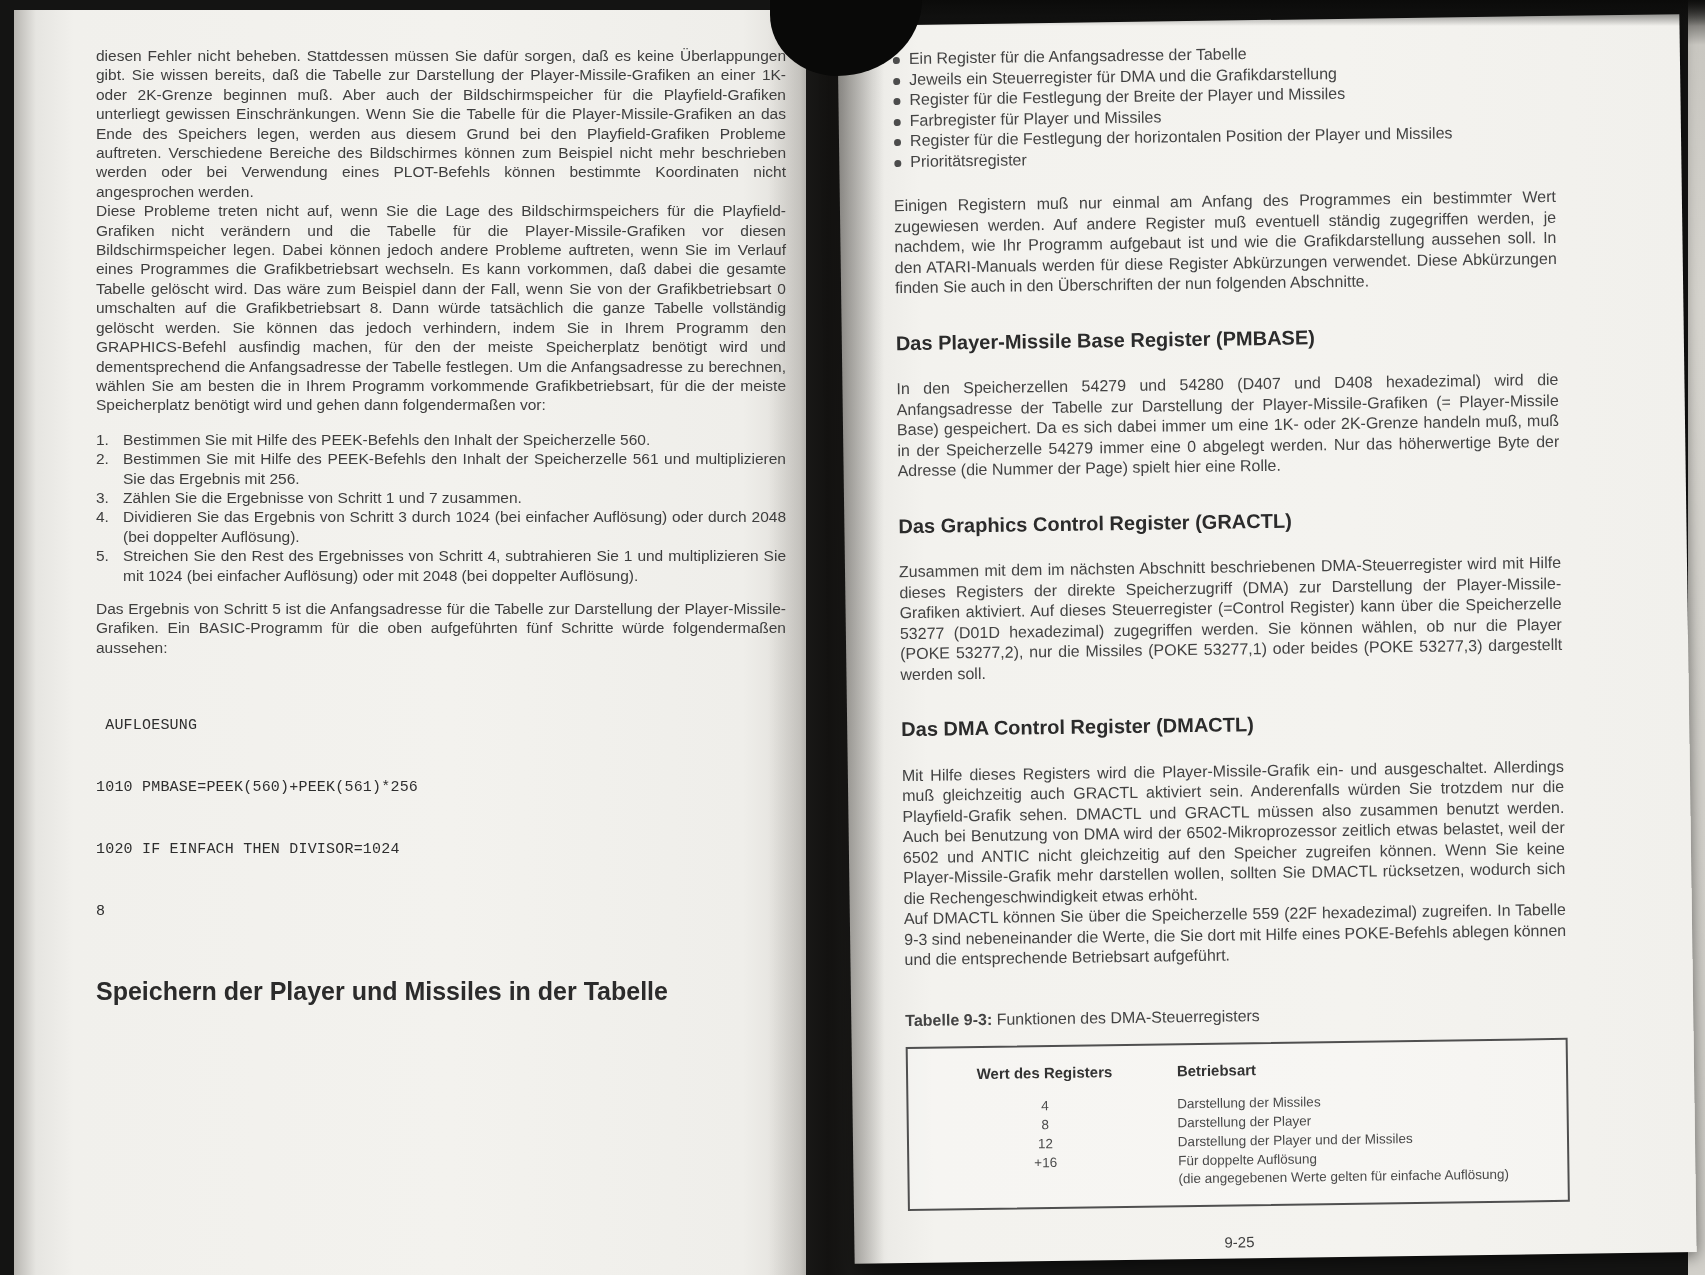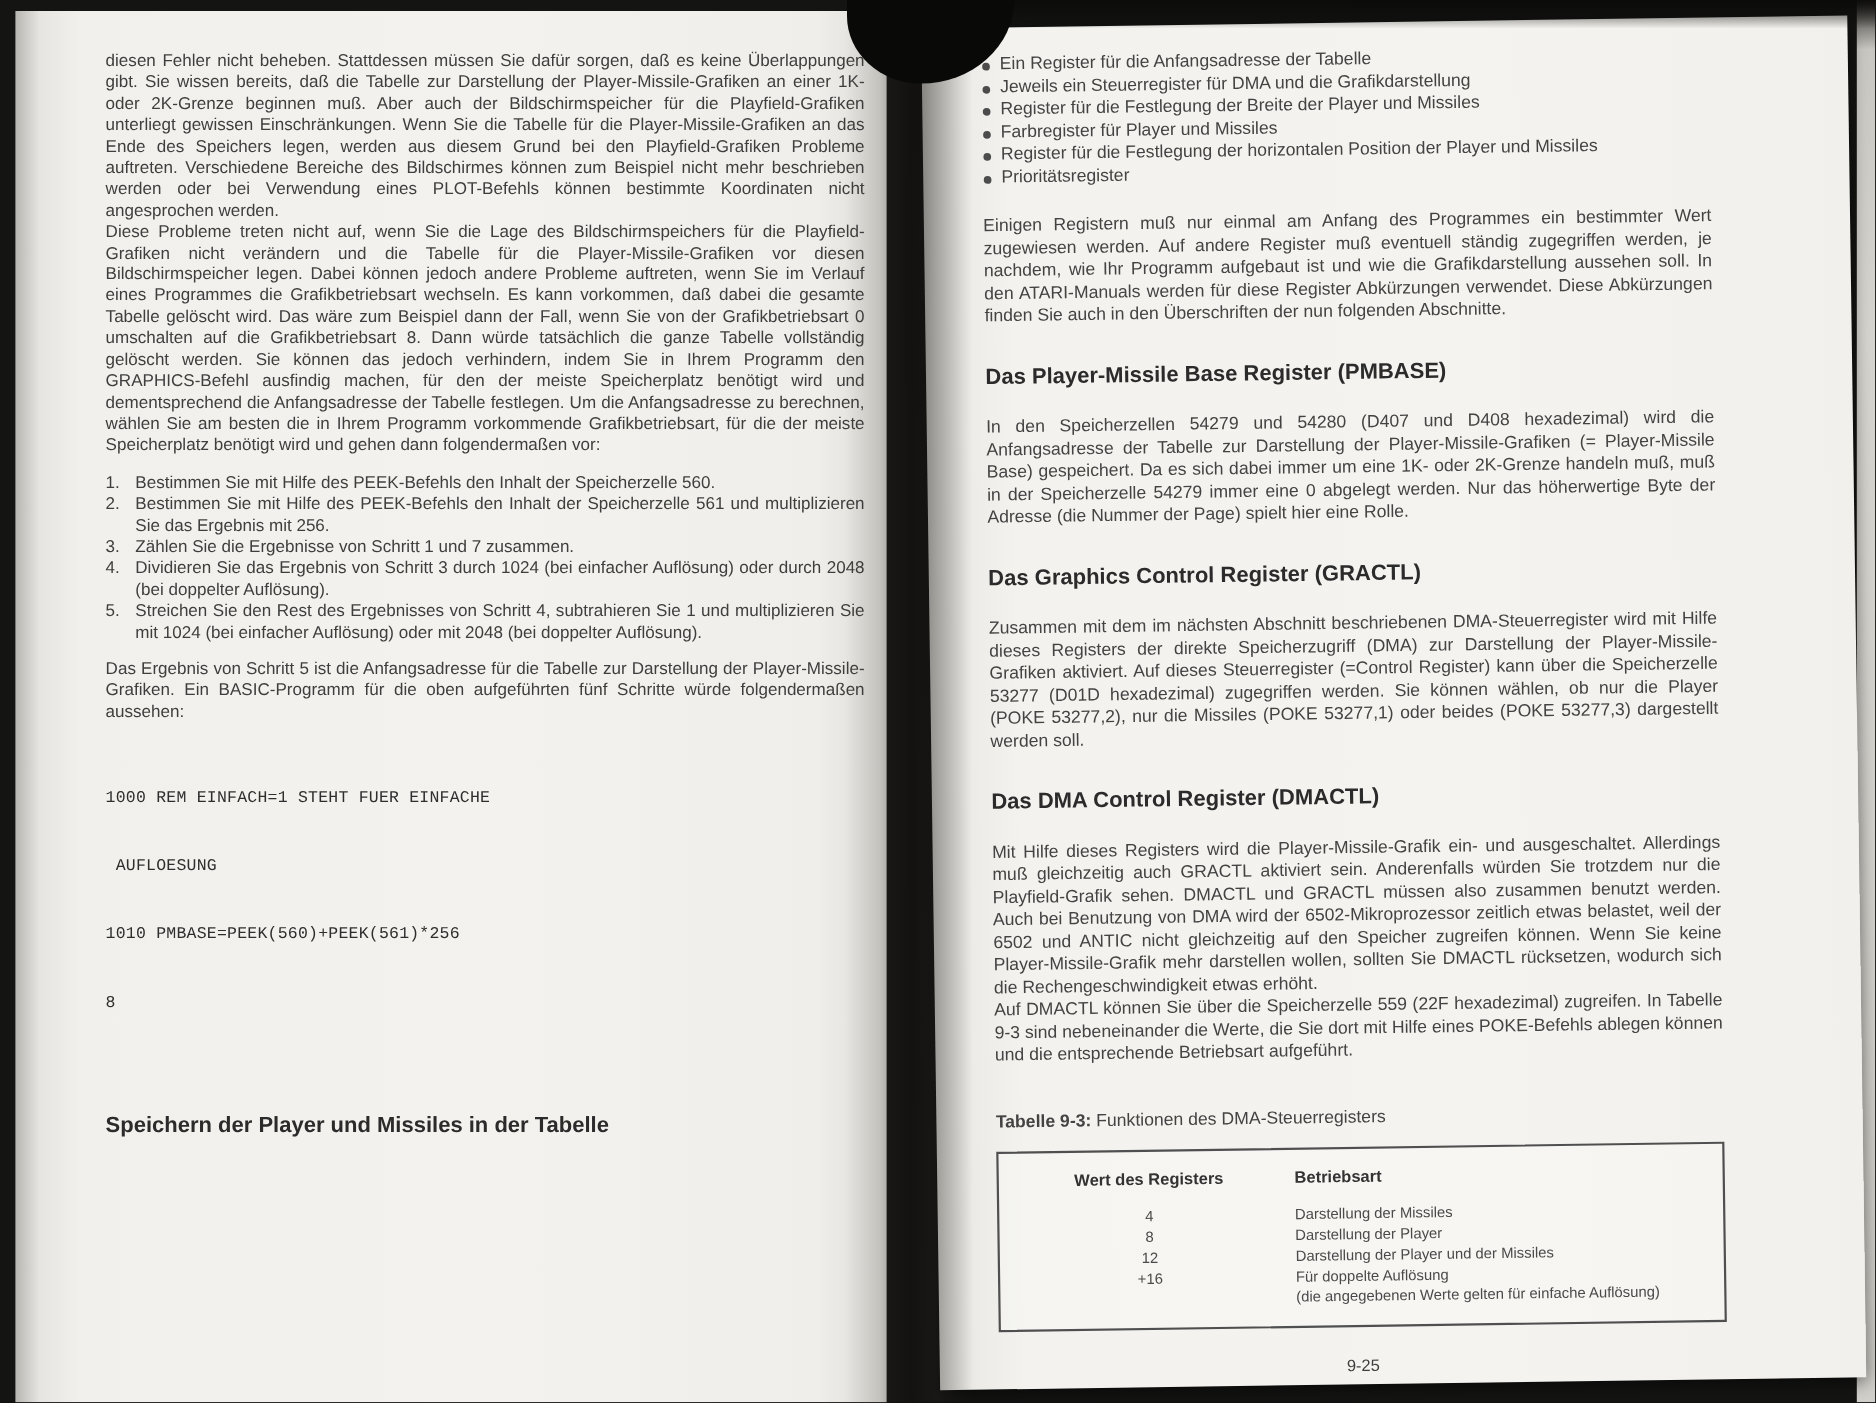--- a/index.html
+++ b/index.html
@@ -12,21 +12,21 @@
   .lp-content{position:absolute;left:82px;top:36px;width:690px;color:#3e3e3e;
      font-size:15.5px;line-height:19.4px;text-align:justify;}
   .para{margin:0;}
   .steps{margin:15px 0 14px 0;}
   .step{display:flex;}
   .step-num{width:27px;flex:none;}
   .step-text{flex:1;text-align:justify;}
   .code{font-family:"Liberation Mono","DejaVu Sans Mono",monospace;font-size:15px;
      line-height:20.6px;margin-top:18px;color:#2e2e2e;text-align:left;white-space:pre;
      letter-spacing:0.2px;}
-  .lh1{font-size:20px;font-weight:bold;color:#2b2b2b;margin:50px 0 24px 0;text-align:left;}
+  .lh1{font-size:25px;font-weight:bold;color:#2b2b2b;margin:18px 0 24px 0;text-align:left;}
   
   .page-right{position:absolute;left:846px;top:20px;width:842px;height:1238px;
      background:linear-gradient(90deg,#d6d4cf 0px,#ecebe7 34px,#f3f2ee 80px,#f4f3ef 60%,#f1f0ec 100%);
      transform:rotate(-0.8deg);z-index:2;box-shadow:0 4px 16px rgba(0,0,0,0.55);}
   .rp-content{position:absolute;left:54px;top:24px;width:662px;color:#434343;
      font-size:16px;line-height:20.5px;text-align:justify;}
   .bullets{margin:0 0 4px 0;}
   .bullet{display:flex;align-items:flex-start;text-align:left;}
   .dot{width:7px;height:7px;border-radius:50%;background:#4c4c4c;margin:8px 9px 0 1px;flex:none;}
   .rpara{margin:24px 0 0 0;}
@@ -81,23 +81,23 @@
         </div>
         <div class="step">
           <div class="step-num">5.</div>
           <div class="step-text">Streichen Sie den Rest des Ergebnisses von Schritt 4, subtrahieren Sie 1 und multiplizieren Sie mit 1024 (bei einfacher Auflösung) oder mit 2048 (bei doppelter Auflösung).</div>
         </div>
       </div>
 
       <div class="para">Das Ergebnis von Schritt 5 ist die Anfangsadresse für die Tabelle zur Darstellung der Player-Missile-Grafiken. Ein BASIC-Programm für die oben aufgeführten fünf Schritte würde folgendermaßen aussehen:</div>
 
       <div class="code">
-        <div>1000 REM EINFACH=1 STEHT FUER EINFACHE</div>
         <div> AUFLOESUNG</div>
         <div>1010 PMBASE=PEEK(560)+PEEK(561)*256</div>
+        <div>1020 IF EINFACH THEN DIVISOR=1024</div>
         <div>8</div>
       </div>
 
       <div class="lh1">Speichern der Player und Missiles in der Tabelle</div>
 
     </div>
   </div>
 
   <div class="page-right">
     <div class="rp-content">

